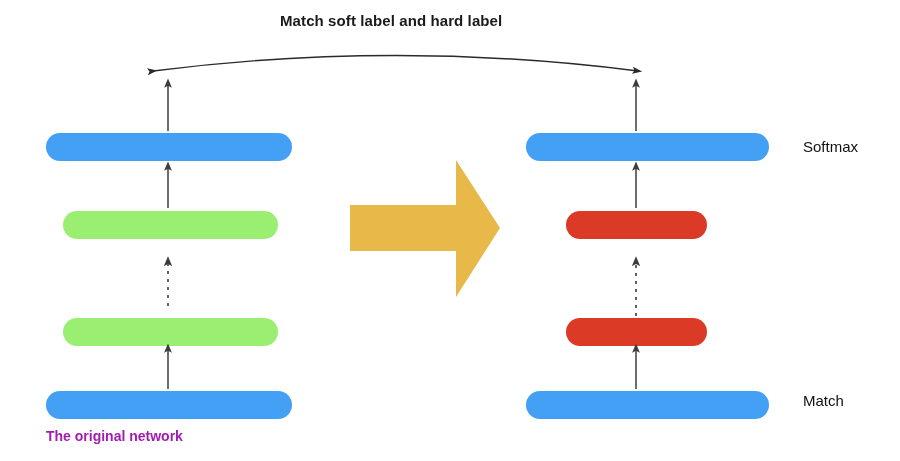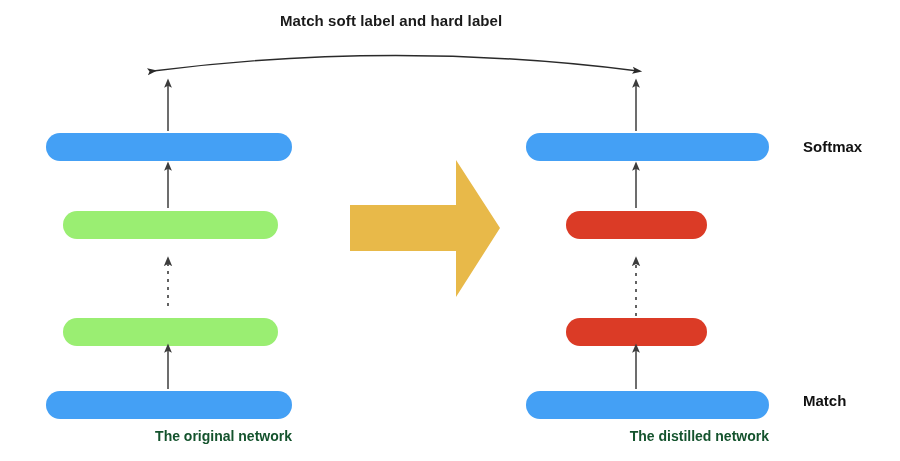--- a/index.html
+++ b/index.html
@@ -18,31 +18,31 @@
     position:absolute;
     font-size:15px;
     font-weight:bold;
     color:#1a1a1a;
     white-space:nowrap;
     letter-spacing:0.1px;
   }
   .side-label{
     position:absolute;
     font-size:15px;
-    font-weight:bold;
+    font-weight:normal;
     color:#111111;
     white-space:nowrap;
   }
   .net-caption{
     position:absolute;
     font-size:14px;
     font-weight:bold;
-    color:#14532d;
+    color:#a21caf;
     white-space:nowrap;
-    text-align:right;
+    text-align:left;
   }
   .distill-label{
     position:absolute;
     font-size:18px;
     color:#ffffff;
     white-space:nowrap;
     text-align:center;
   }
   svg.overlay{
     position:absolute;left:0;top:0;width:900px;height:461px;
@@ -67,21 +67,20 @@
   <div class="net-caption" style="left:38px;top:428px;width:246px;">The original network</div>
 
   <div class="bar" style="left:518px;top:133px;width:243px;height:28px;background:#44a0f5;"></div>
 
   <div class="bar" style="left:558px;top:211px;width:141px;height:28px;background:#db3b26;"></div>
 
   <div class="bar" style="left:558px;top:318px;width:141px;height:28px;background:#db3b26;"></div>
 
   <div class="bar" style="left:518px;top:391px;width:243px;height:28px;background:#44a0f5;"></div>
 
-  <div class="net-caption" style="left:518px;top:428px;width:243px;">The distilled network</div>
 
   <div class="side-label" style="left:795px;top:138px;">Softmax</div>
 
   <div class="side-label" style="left:795px;top:392px;">Match</div>
 
   <div class="distill-label" style="left:352px;top:216px;width:110px;">Distillation</div>
 
   <svg class="overlay" viewBox="0 0 900 461" xmlns="http://www.w3.org/2000/svg">
     <defs>
       <marker id="ah" markerWidth="7" markerHeight="7" refX="3.2" refY="3" orient="auto" markerUnits="strokeWidth">

